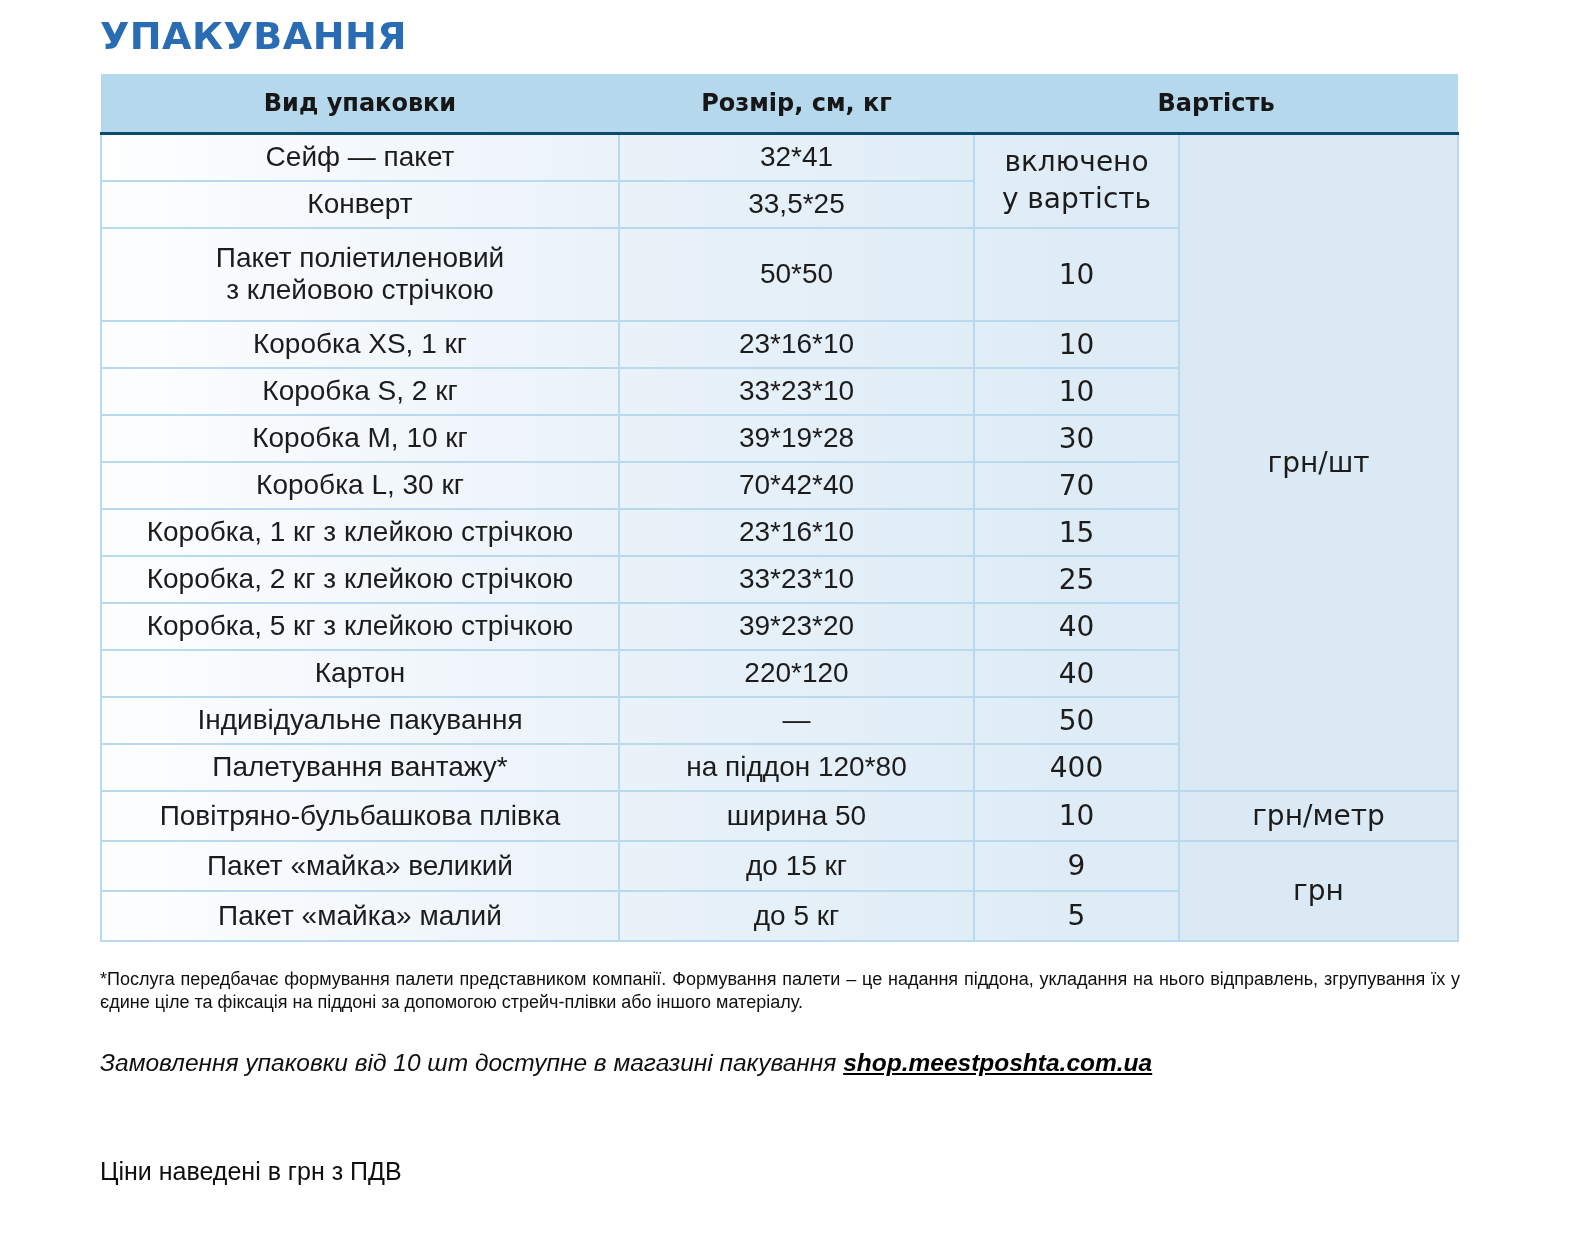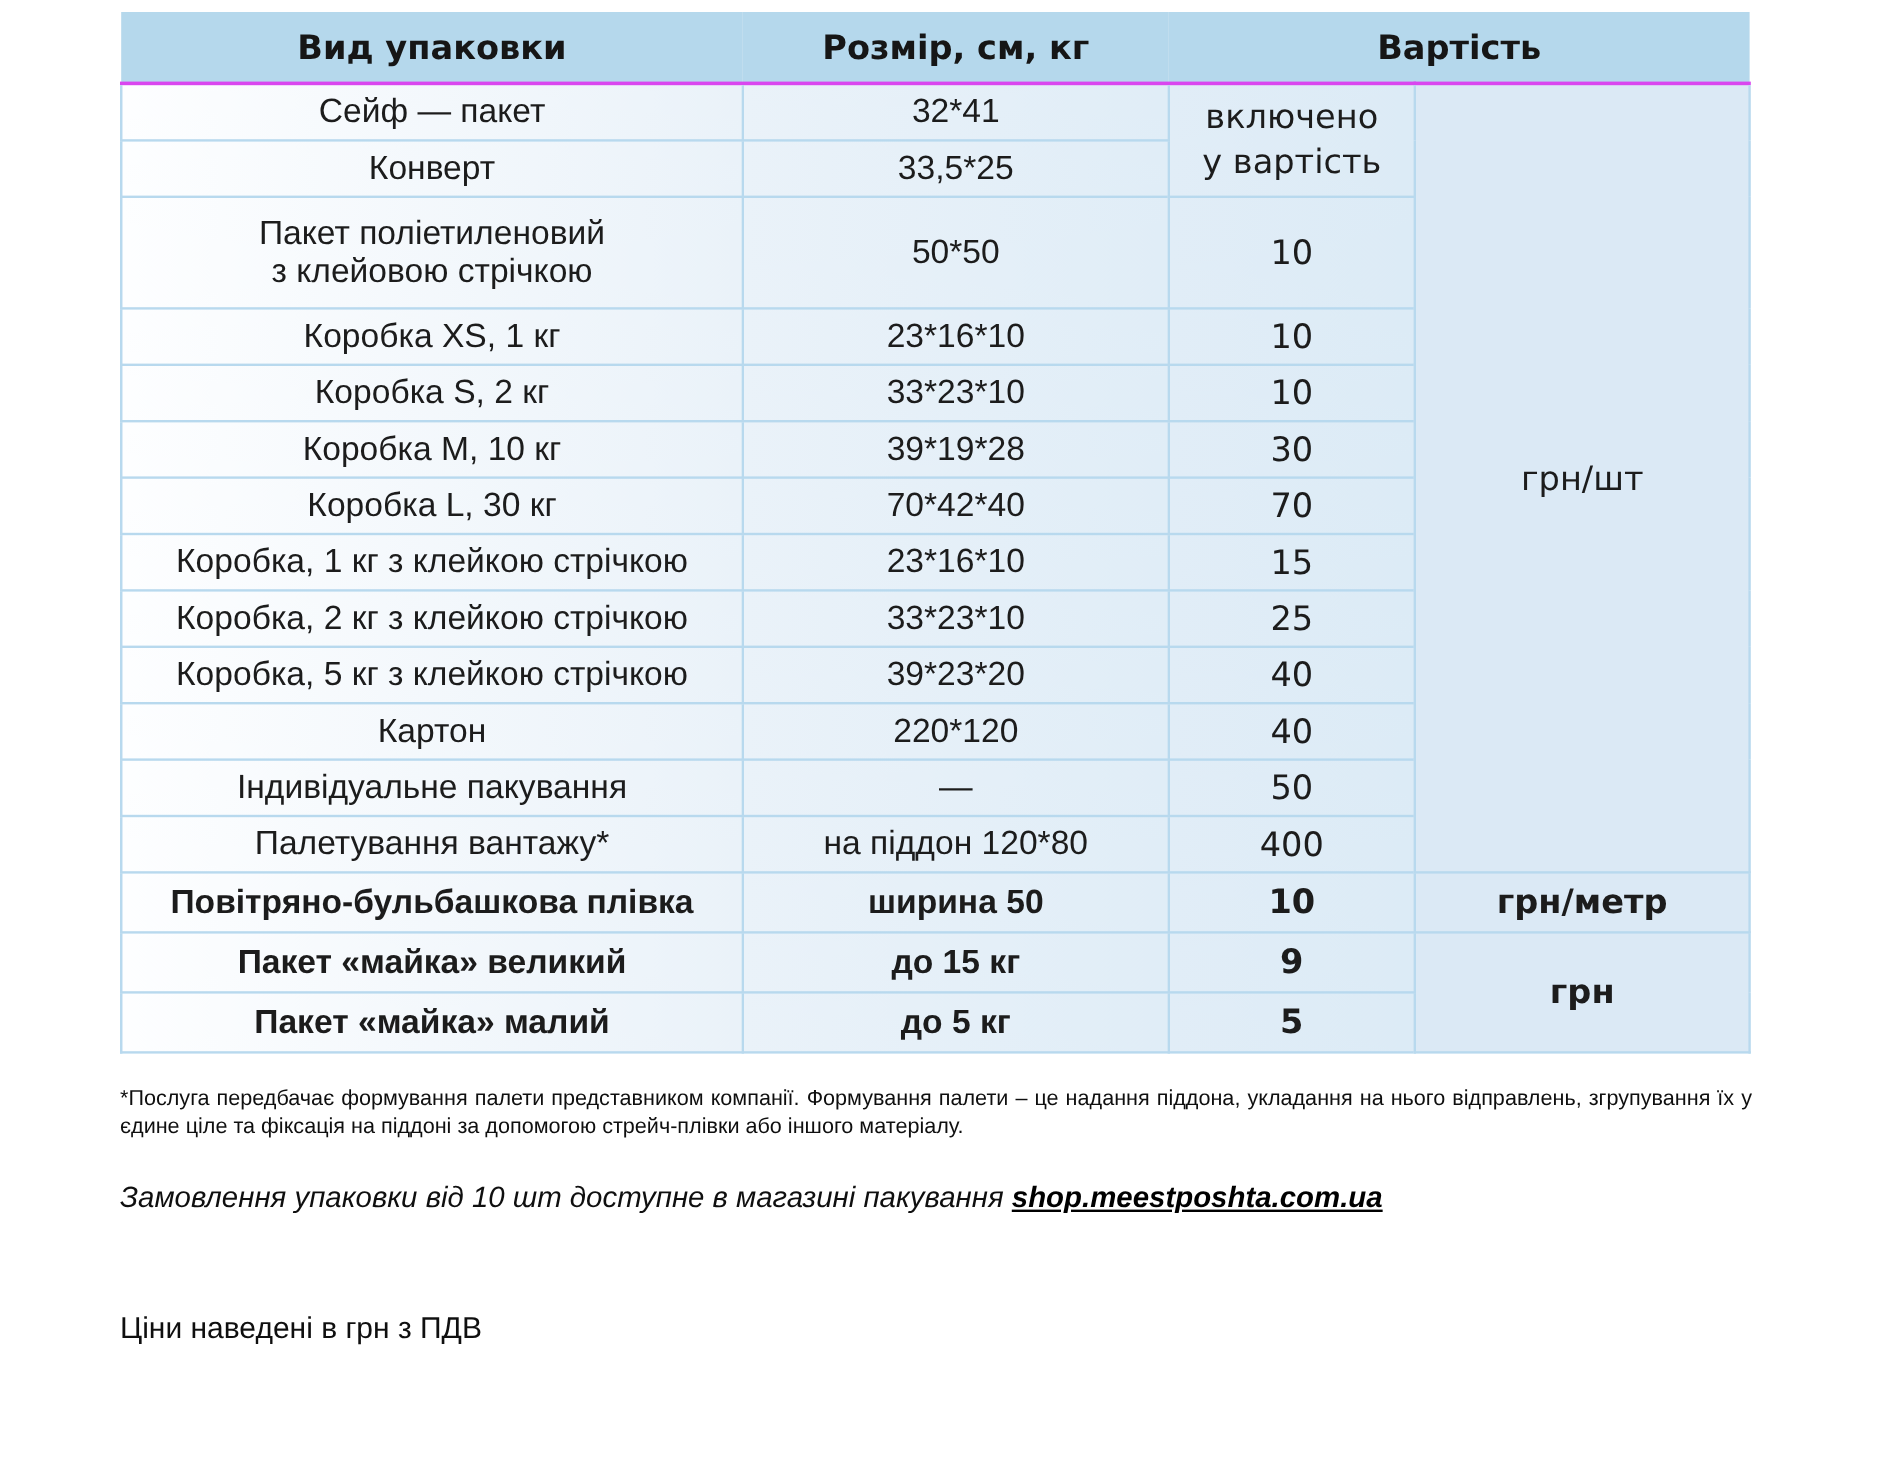--- a/index.html
+++ b/index.html
@@ -30,41 +30,41 @@
     width: 1357px;
   }
   table.pack-table col.c1 { width: 518px; }
   table.pack-table col.c2 { width: 355px; }
   table.pack-table col.c3 { width: 205px; }
   table.pack-table col.c4 { width: 279px; }
 
   table.pack-table th {
     background: #b5d8ec;
     font-family: "DejaVu Sans", sans-serif;
-    font-size: 28px;
+    font-size: 24px;
     font-weight: 700;
     color: #161616;
     height: 56px;
     text-align: center;
     vertical-align: middle;
     border: none;
-    border-bottom: 3px solid #d946ef;
+    border-bottom: 3px solid #0c4a6e;
   }
   table.pack-table td {
     border: 2px solid #b8d9ee;
     font-size: 28px;
     text-align: center;
     vertical-align: middle;
     padding: 6px 8px;
     white-space: pre-line;
     color: #1c1c1c;
   }
   table.pack-table tr { height: 47px; }
   table.pack-table tr.tall { height: 93px; }
-  table.pack-table tr.last-rows { height: 50px; font-weight: bold; }
+  table.pack-table tr.last-rows { height: 50px; }
 
   td.colA { background: linear-gradient(to right, #fdfeff, #eaf2f9); }
   td.colB { background: linear-gradient(to right, #eaf2f9, #e0edf7); margin-left: 21px; }
   td.colC {
     background: linear-gradient(to right, #e1edf7, #dcebf6);
     font-family: "DejaVu Sans", sans-serif;
     font-size: 25px;
   }
   td.colD {
     background: #dbe9f5;
@@ -99,20 +99,21 @@
     margin-top: 80px;
     font-size: 25px;
     color: #0f0f0f;
   }
 </style>
 </head>
 <body>
 
 <div class="container">
 
+  <h1 class="page-title">УПАКУВАННЯ</h1>
 
   <table class="pack-table">
     <colgroup>
       <col class="c1">
         <col class="c2">
         <col class="c3">
         <col class="c4">
     </colgroup>
     <thead>
       <tr>

